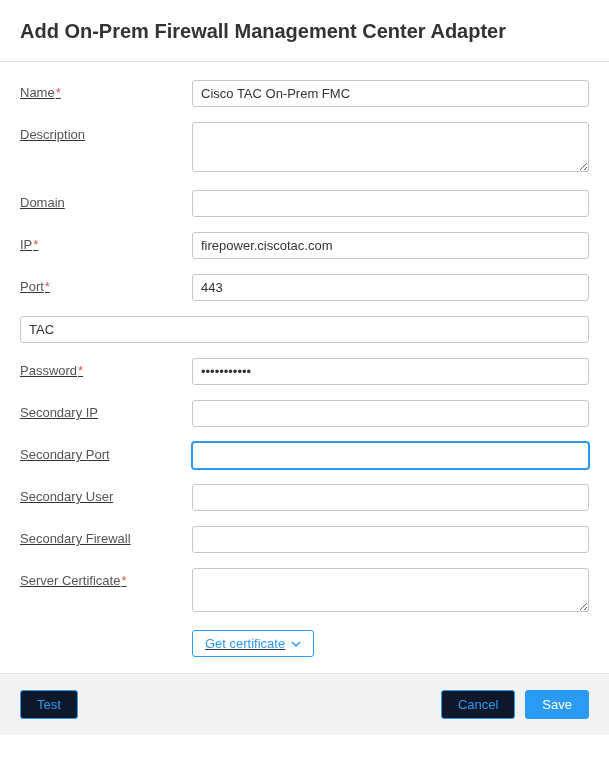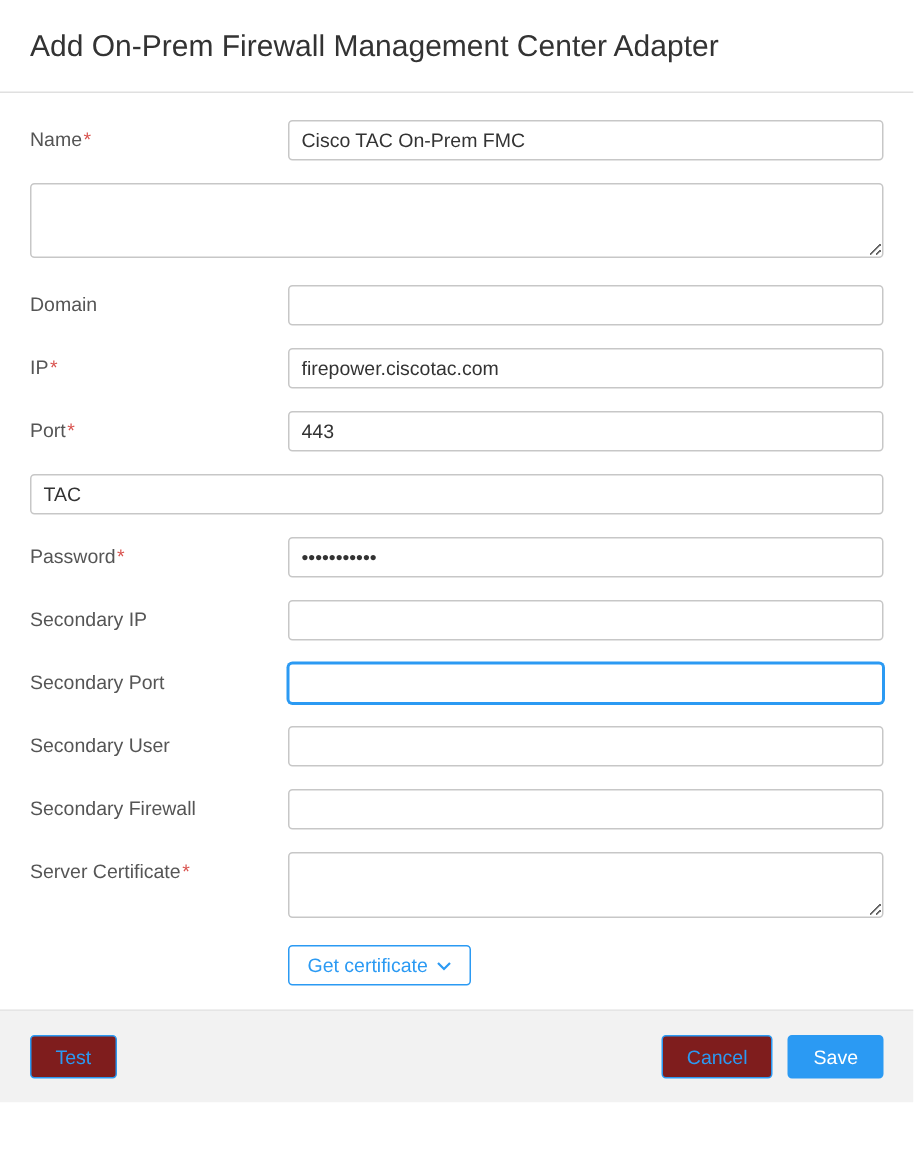--- a/index.html
+++ b/index.html
@@ -9,25 +9,26 @@
       color: #333;
       background: #fff;
       width: 609px;
     }
     .header {
       padding: 20px 20px 18px 20px;
       border-bottom: 1px solid #e0e0e0;
     }
     .header h1 {
       font-size: 20px;
-      font-weight: 400;
+      font-weight: 700;
       color: #333;
     }
     .form-body {
       padding: 18px 20px 16px 20px;
+      text-decoration: underline;
     }
     .form-row {
       display: flex;
       align-items: flex-start;
       margin-bottom: 15px;
     }
     .form-label {
       width: 172px;
       flex-shrink: 0;
       padding-top: 5px;
@@ -103,21 +104,21 @@
     }
     .btn {
       padding: 6px 16px;
       border-radius: 3px;
       font-size: 13px;
       cursor: pointer;
       font-family: inherit;
       border: 1px solid transparent;
     }
     .btn-secondary {
-      background: #7f1d1d;
+      background: #0f172a;
       border: 1px solid #2b9af3;
       color: #2b9af3;
     }
     .btn-primary {
       background: #2b9af3;
       border: 1px solid #2b9af3;
       color: #fff;
     }
   </style>
 </head>
@@ -128,20 +129,21 @@
 </div>
 
 <div class="form-body">
 
   <div class="form-row">
     <div class="form-label"><span>Name</span><span class="req">*</span></div>
     <div class="form-input-wrap"><input type="text" value="Cisco TAC On-Prem FMC" style=""></div>
   </div>
 
   <div class="form-row">
+    <div class="form-label"><span>Description</span></div>
     <div class="form-input-wrap"><textarea style=""></textarea></div>
   </div>
 
   <div class="form-row">
     <div class="form-label"><span>Domain</span></div>
     <div class="form-input-wrap"><input type="text" value="" style=""></div>
   </div>
 
   <div class="form-row">
     <div class="form-label"><span>IP</span><span class="req">*</span></div>

